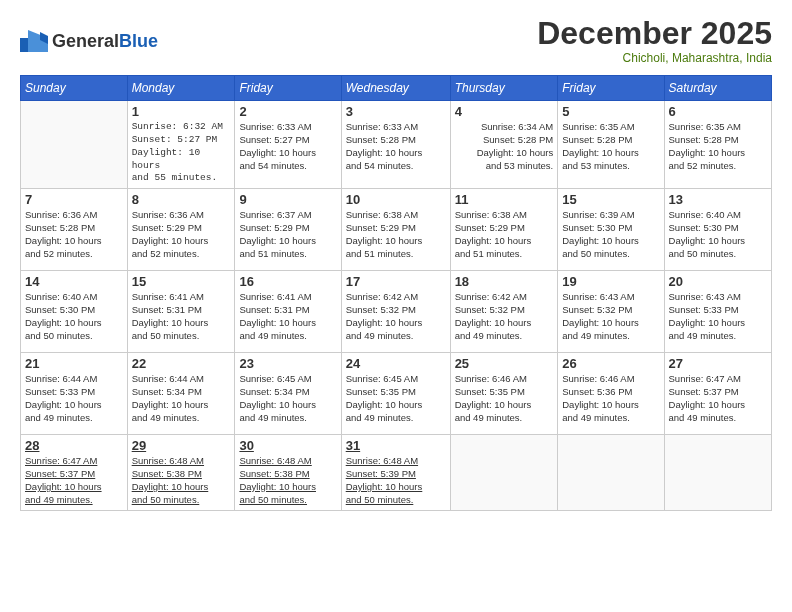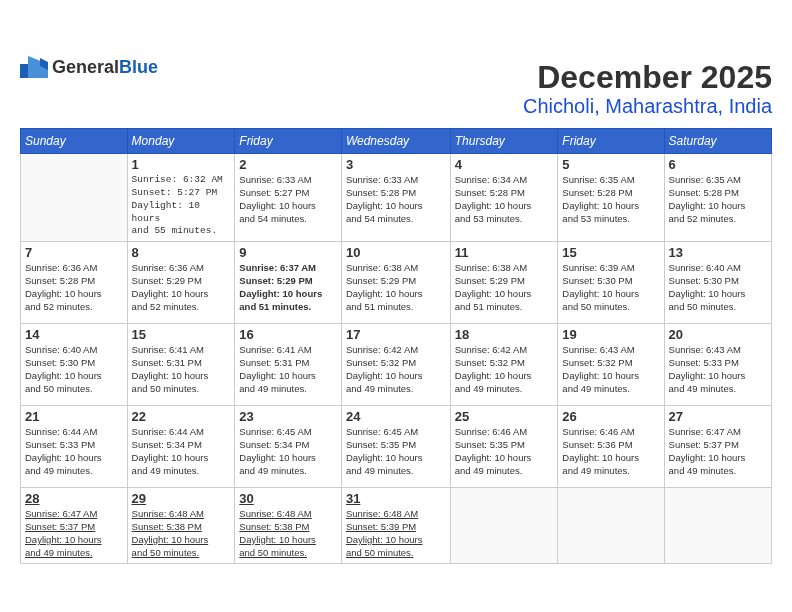--- a/index.html
+++ b/index.html
@@ -40,25 +40,24 @@
       height: 22px;
     }
     .title-block {
       text-align: right;
     }
     .month-title {
       font-size: 32px;
       font-weight: bold;
       color: #333;
       line-height: 1.1;
-      margin-top: 44px;
     }
     .location-title {
-      font-size: 20px;
-      color: #1d4ed8;
+      font-size: 12px;
+      color: #4d7c0f;
     }
     .calendar {
       width: 100%;
       border-collapse: collapse;
     }
     .calendar th {
       background-color: #3366cc;
       color: #fff;
       font-size: 12px;
       padding: 5px 4px;
@@ -151,21 +150,21 @@
           </td>
           <td>
             <span class="day-num">3</span>
             <div class="cell-text" style="white-space: pre-line;">Sunrise: 6:33 AM
 Sunset: 5:28 PM
 Daylight: 10 hours
 and 54 minutes.</div>
           </td>
           <td>
             <span class="day-num">4</span>
-            <div class="cell-text" style="white-space: pre-line;">Sunrise: 6:34 AM
+            <div class="cell-text" style="white-space: pre-line; text-align: right;">Sunrise: 6:34 AM
 Sunset: 5:28 PM
 Daylight: 10 hours
 and 53 minutes.</div>
           </td>
           <td>
             <span class="day-num">5</span>
             <div class="cell-text" style="white-space: pre-line;">Sunrise: 6:35 AM
 Sunset: 5:28 PM
 Daylight: 10 hours
 and 53 minutes.</div>
@@ -188,21 +187,21 @@
           </td>
           <td>
             <span class="day-num">8</span>
             <div class="cell-text" style="white-space: pre-line;">Sunrise: 6:36 AM
 Sunset: 5:29 PM
 Daylight: 10 hours
 and 52 minutes.</div>
           </td>
           <td>
             <span class="day-num">9</span>
-            <div class="cell-text" style="white-space: pre-line; font-weight: bold;">Sunrise: 6:37 AM
+            <div class="cell-text" style="white-space: pre-line;">Sunrise: 6:37 AM
 Sunset: 5:29 PM
 Daylight: 10 hours
 and 51 minutes.</div>
           </td>
           <td>
             <span class="day-num">10</span>
             <div class="cell-text" style="white-space: pre-line;">Sunrise: 6:38 AM
 Sunset: 5:29 PM
 Daylight: 10 hours
 and 51 minutes.</div>

